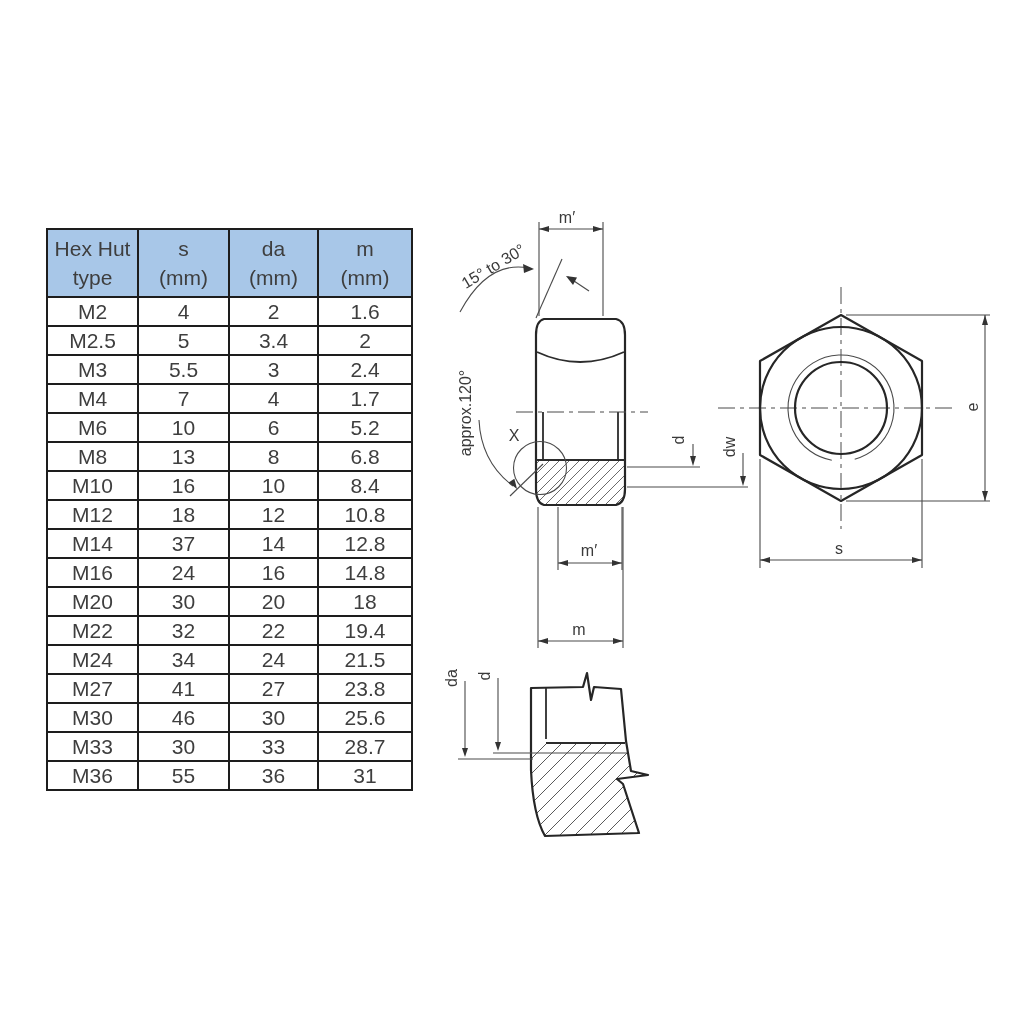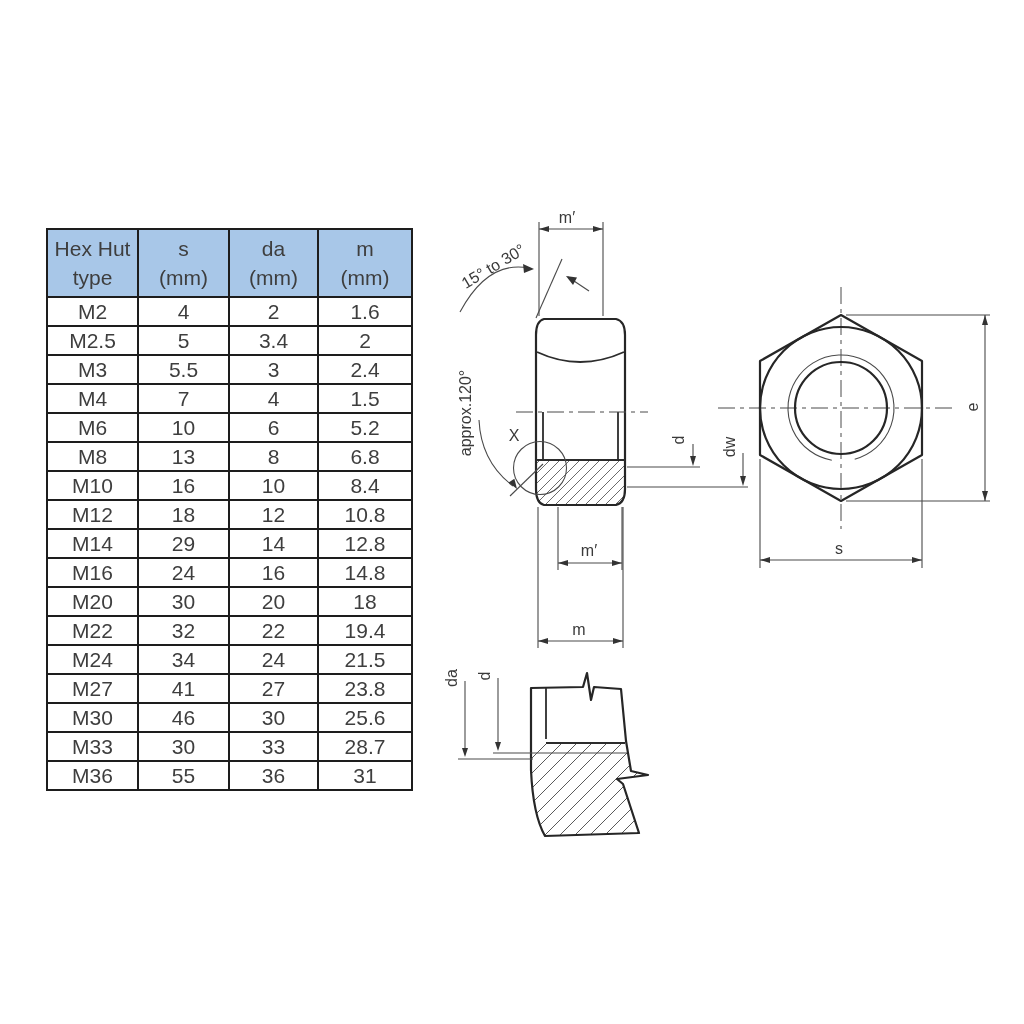--- a/index.html
+++ b/index.html
@@ -88,21 +88,21 @@
         <tr>
           <td>M3</td>
           <td>5.5</td>
           <td>3</td>
           <td>2.4</td>
         </tr>
         <tr>
           <td>M4</td>
           <td>7</td>
           <td>4</td>
-          <td>1.5</td>
+          <td>1.7</td>
         </tr>
         <tr>
           <td>M6</td>
           <td>10</td>
           <td>6</td>
           <td>5.2</td>
         </tr>
         <tr>
           <td>M8</td>
           <td>13</td>
@@ -116,21 +116,21 @@
           <td>8.4</td>
         </tr>
         <tr>
           <td>M12</td>
           <td>18</td>
           <td>12</td>
           <td>10.8</td>
         </tr>
         <tr>
           <td>M14</td>
-          <td>29</td>
+          <td>37</td>
           <td>14</td>
           <td>12.8</td>
         </tr>
         <tr>
           <td>M16</td>
           <td>24</td>
           <td>16</td>
           <td>14.8</td>
         </tr>
         <tr>

